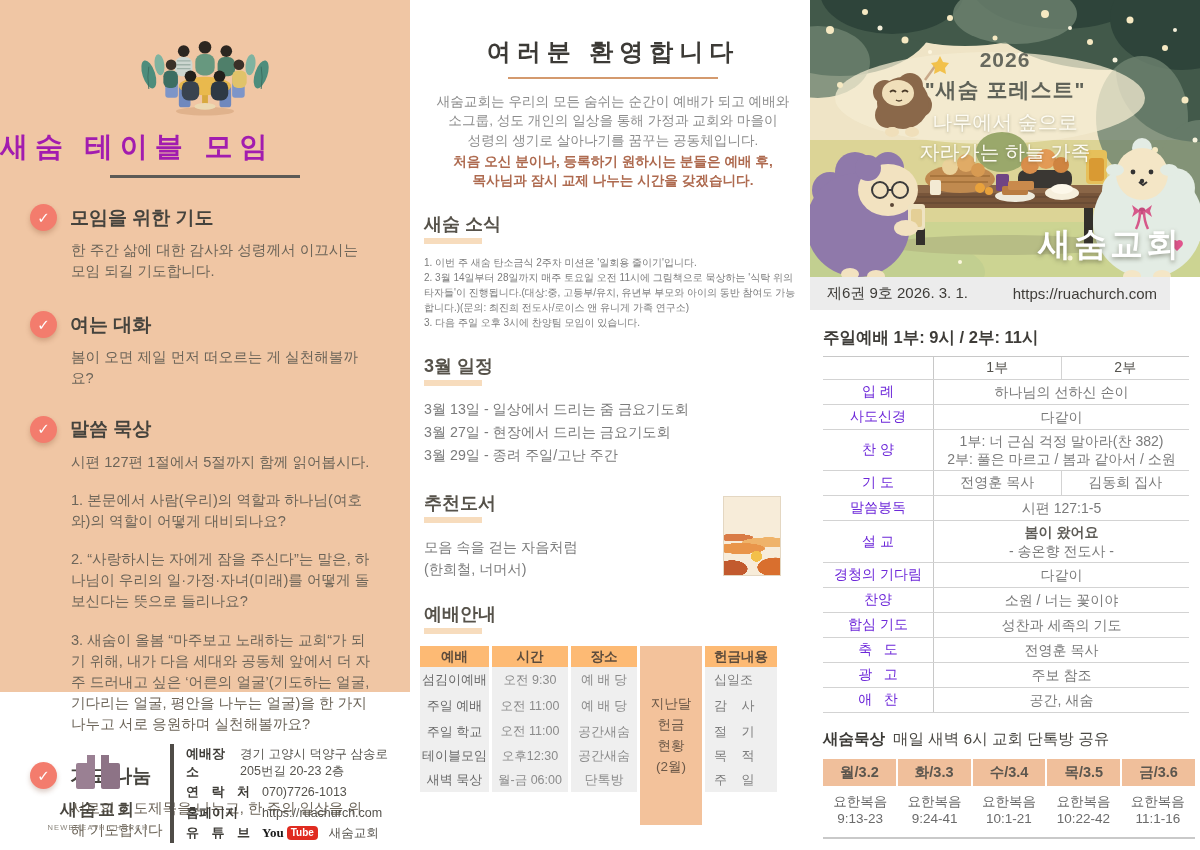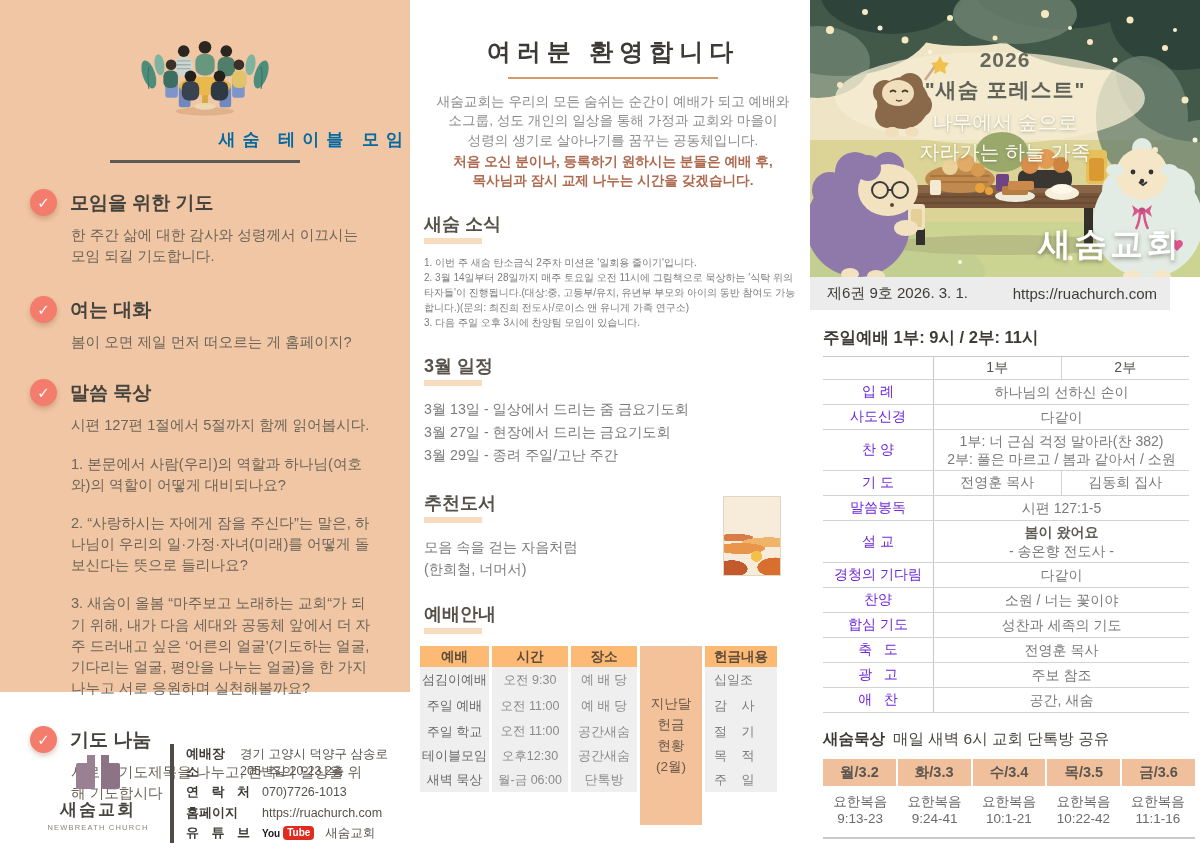--- a/index.html
+++ b/index.html
@@ -11,22 +11,22 @@
     color:#444;
     overflow:hidden;
   }
   
   .left-col{
     position:absolute; left:0; top:0; width:410px; height:692px;
     background:#f0c6a4;
   }
   .ill-wrap{ text-align:center; padding-top:26px; }
   .left-title{
-    text-align:right; margin-top:6px;
-    font-size:17px; font-weight:600; letter-spacing:7px; color:#0369a1;
+    text-align:left; margin-top:6px;
+    font-size:28px; font-weight:600; letter-spacing:7px; color:#a21caf;
   }
   .left-title-line{ width:190px; height:3px; background:#5c5a56; margin:9px auto 0; }
   .left-sections{ padding:26px 34px 0 30px; }
   .check-row{ display:flex; align-items:center; gap:13px; }
   .check-icon{
     width:27px; height:27px; border-radius:50%;
     background:#f37c6d; color:#fff; font-size:15px; font-weight:700;
     display:flex; align-items:center; justify-content:center;
     box-shadow:0 3px 5px rgba(120,60,30,.25); flex:0 0 27px;
   }
@@ -41,21 +41,21 @@
   .footer{ position:absolute; left:34px; top:742px; width:372px; display:flex; align-items:center; }
   .logo-block{ width:128px; text-align:center; }
   .logo-name{ font-size:17px; font-weight:700; color:#4a4740; letter-spacing:2px; margin-top:3px; }
   .logo-sub{ font-size:7.5px; color:#8a857c; letter-spacing:1.2px; margin-top:2px; }
   .footer-bar{ width:4px; align-self:stretch; background:#4f4c47; margin:2px 12px 2px 8px; }
   .footer-fields{ flex:1; }
   .f-row{ display:flex; align-items:center; margin:2.5px 0; }
   .f-label{ width:64px; font-size:13px; font-weight:700; color:#3f3d38; text-align:justify; text-align-last:justify; }
   .f-value{ margin-left:12px; font-size:12.5px; color:#55524c; }
   .yt-wrap{ display:flex; align-items:center; gap:3px; margin-left:12px; }
-  .yt-you{ font-size:10px; font-weight:700; color:#1a1a1a; }
+  .yt-you{ font-size:13px; font-weight:700; color:#1a1a1a;font-family:Liberation Serif, serif; }
   .yt-tube{ font-size:10px; font-weight:700; color:#fff; background:#e02b20; border-radius:4px; padding:1px 4px 2px; }
   .yt-name{ font-size:12.5px; color:#55524c; margin-left:8px; }
   
   .mid-col{ position:absolute; left:424px; top:0; width:378px; }
   .mid-title{ text-align:center; margin-top:36px; font-size:24px; font-weight:700; letter-spacing:6px; color:#3c3a36; }
   .mid-title-line{ width:210px; height:2px; background:#d49a6e; margin:9px auto 13px; }
   .mid-intro{ text-align:center; font-size:13.6px; line-height:1.42; color:#8c8c8c; white-space:pre-line; }
   .mid-intro-em{ text-align:center; font-size:13.6px; line-height:1.42; color:#ae6a4f; font-weight:700; white-space:pre-line; margin-top:2px; }
   .sec-head{ font-size:18px; font-weight:700; color:#56524a; display:inline-block; position:relative; z-index:1; }
   .sec-line{ width:58px; height:6px; background:#f7dcbd; margin-top:2px; }
@@ -205,21 +205,21 @@
         <div class="check-heading">모임을 위한 기도</div>
       </div>
       <div class="check-body">한 주간 삶에 대한 감사와 성령께서 이끄시는 모임 되길 기도합니다.</div>
     </div>
 
     <div class="m-item2">
       <div class="check-row">
         <div class="check-icon">✓</div>
         <div class="check-heading">여는 대화</div>
       </div>
-      <div class="check-body">봄이 오면 제일 먼저 떠오르는 게 홈페이지?</div>
+      <div class="check-body">봄이 오면 제일 먼저 떠오르는 게 실천해볼까요?</div>
     </div>
 
     <div class="m-item3">
       <div class="check-row">
         <div class="check-icon">✓</div>
         <div class="check-heading">말씀 묵상</div>
       </div>
       <div class="check-body">시편 127편 1절에서 5절까지 함께 읽어봅시다.</div>
       <div class="check-body">1.  본문에서 사람(우리)의 역할과 하나님(여호와)의 역할이 어떻게 대비되나요?</div>
       <div class="check-body">2. “사랑하시는 자에게 잠을 주신다”는 말은, 하나님이 우리의 일·가정·자녀(미래)를 어떻게 돌보신다는 뜻으로 들리나요?</div>

